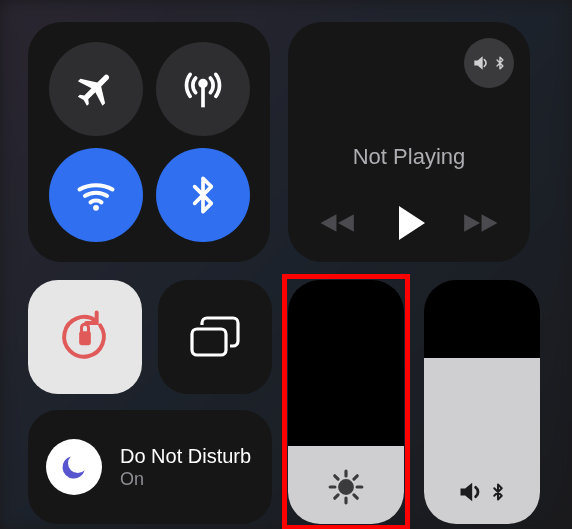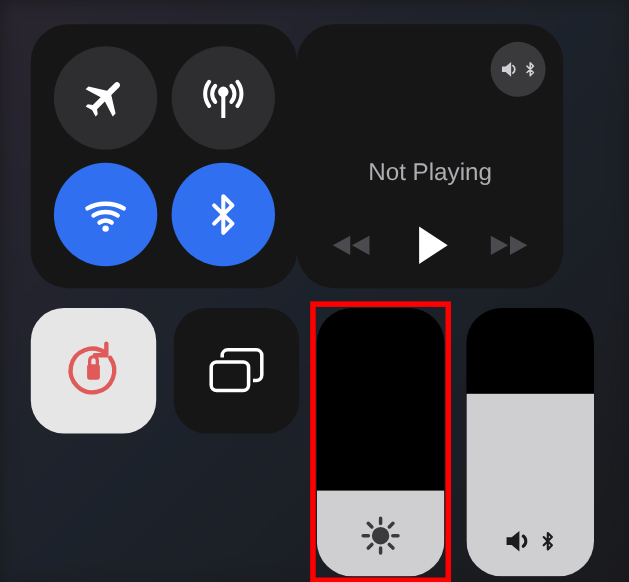--- a/index.html
+++ b/index.html
@@ -15,20 +15,21 @@
     position: absolute; inset: 0;
     background: linear-gradient(135deg, #2a2530 0%, #1c222b 50%, #1a1a1d 100%);
     filter: blur(8px);
   }
   .cc {
     position: relative;
     padding: 22px 28px;
   }
   .row1 {
     display: flex;
+    gap: 18px;
   }
   .panel {
     background: #161617;
     border-radius: 34px;
   }
   .conn-panel {
     width: 242px;
     height: 240px;
     padding: 20px;
     display: grid;
@@ -256,20 +257,33 @@
         <div class="small-tile tile-dark">
           <span>
             <svg width="54" height="44" viewBox="0 0 54 44" fill="none" stroke="#fff" stroke-width="3.2" stroke-linejoin="round">
               <rect x="4" y="14" width="34" height="26" rx="5"></rect>
               <path d="M14 10 V8 a5 5 0 0 1 5 -5 h26 a5 5 0 0 1 5 5 v18 a5 5 0 0 1 -5 5 h-3"></path>
             </svg>
           </span>
         </div>
       </div>
 
+      <div class="dnd-panel" style="margin-top:16px;">
+        <div class="dnd-circle">
+          <span>
+            <svg width="30" height="30" viewBox="0 0 24 24" fill="#5856cf">
+              <path d="M20.5 14.5 A9 9 0 1 1 9.5 3.5 A7 7 0 0 0 20.5 14.5 Z"></path>
+            </svg>
+          </span>
+        </div>
+        <div class="dnd-text">
+          <div class="title">Do Not Disturb</div>
+          <div class="sub">On</div>
+        </div>
+      </div>
     </div>
 
     <div class="sliders">
 
       <div class="slider" id="brightness">
         <div class="slider-fill" id="brightness-fill" style="height: 32%;"></div>
         <div class="slider-icon">
           <svg width="38" height="38" viewBox="0 0 24 24" fill="none" stroke="#3b3b3d" stroke-width="2" stroke-linecap="round">
             <circle cx="12" cy="12" r="4" fill="#3b3b3d"></circle>
             <path d="M12 2v3M12 19v3M2 12h3M19 12h3M4.9 4.9l2.1 2.1M17 17l2.1 2.1M4.9 19.1l2.1-2.1M17 7l2.1-2.1"></path>

